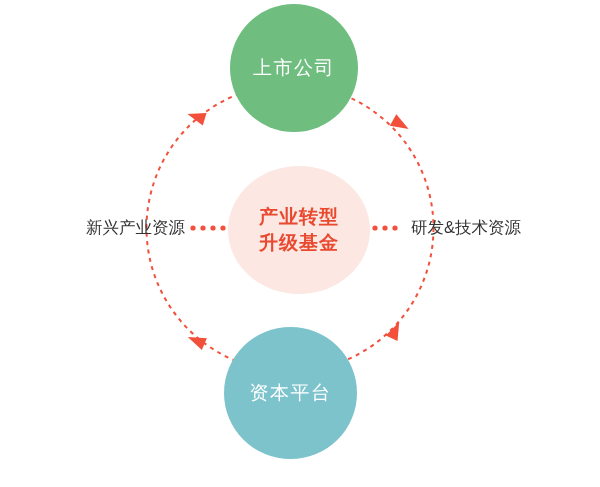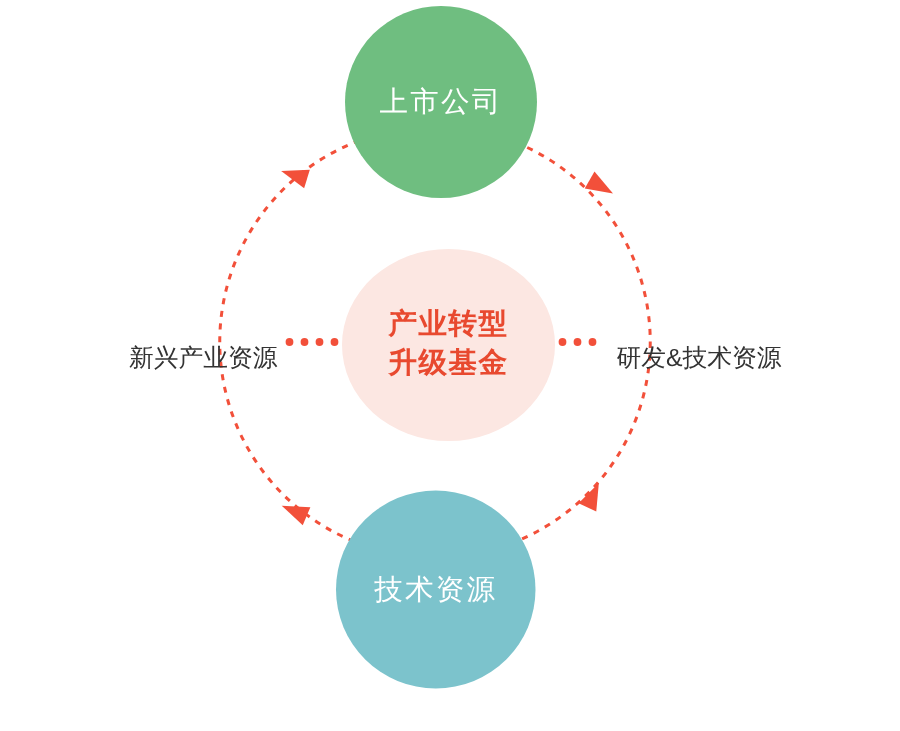--- a/index.html
+++ b/index.html
@@ -15,21 +15,21 @@
   .node-circle .node-label{
     color:#ffffff;font-size:19px;letter-spacing:1.5px;font-weight:400;
   }
   #top-circle{left:230px;top:4px;width:128px;height:128px;}
   #bottom-circle{left:224px;top:327px;width:133px;height:132px;}
   #center-circle{left:228px;top:166px;width:142px;height:128px;flex-direction:column;}
   #center-circle .center-line{
     font-size:19px;font-weight:700;line-height:26px;letter-spacing:1px;
   }
   .side-label{
-    position:absolute;top:229px;font-size:16.5px;line-height:20px;z-index:3;white-space:nowrap;
+    position:absolute;top:217px;font-size:16.5px;line-height:20px;z-index:3;white-space:nowrap;
   }
   #left-label{left:40px;width:145px;text-align:right;}
   #right-label{left:411px;text-align:center;}
 </style>
 </head>
 <body>
 
 <div id="canvas">
 
   <svg id="ring-layer" width="600" height="487" viewBox="0 0 600 487">
@@ -57,20 +57,20 @@
   <div id="top-circle" class="node-circle" style="background-color: rgb(111, 190, 128);">
     <span class="node-label">上市公司</span>
   </div>
 
   <div id="center-circle" class="node-circle" style="background-color: rgb(252, 231, 226);">
     <span class="center-line" style="color: rgb(232, 73, 47);">产业转型</span>
     <span class="center-line" style="color: rgb(232, 73, 47);">升级基金</span>
   </div>
 
   <div id="bottom-circle" class="node-circle" style="background-color: rgb(124, 195, 204);">
-    <span class="node-label">技术资源</span>
+    <span class="node-label">资本平台</span>
   </div>
 
   <div id="left-label" class="side-label" style="color: rgb(51, 51, 51);">新兴产业资源</div>
 
   <div id="right-label" class="side-label" style="color: rgb(51, 51, 51);">研发&amp;技术资源</div>
 
 </div>
 
 </body></html>

